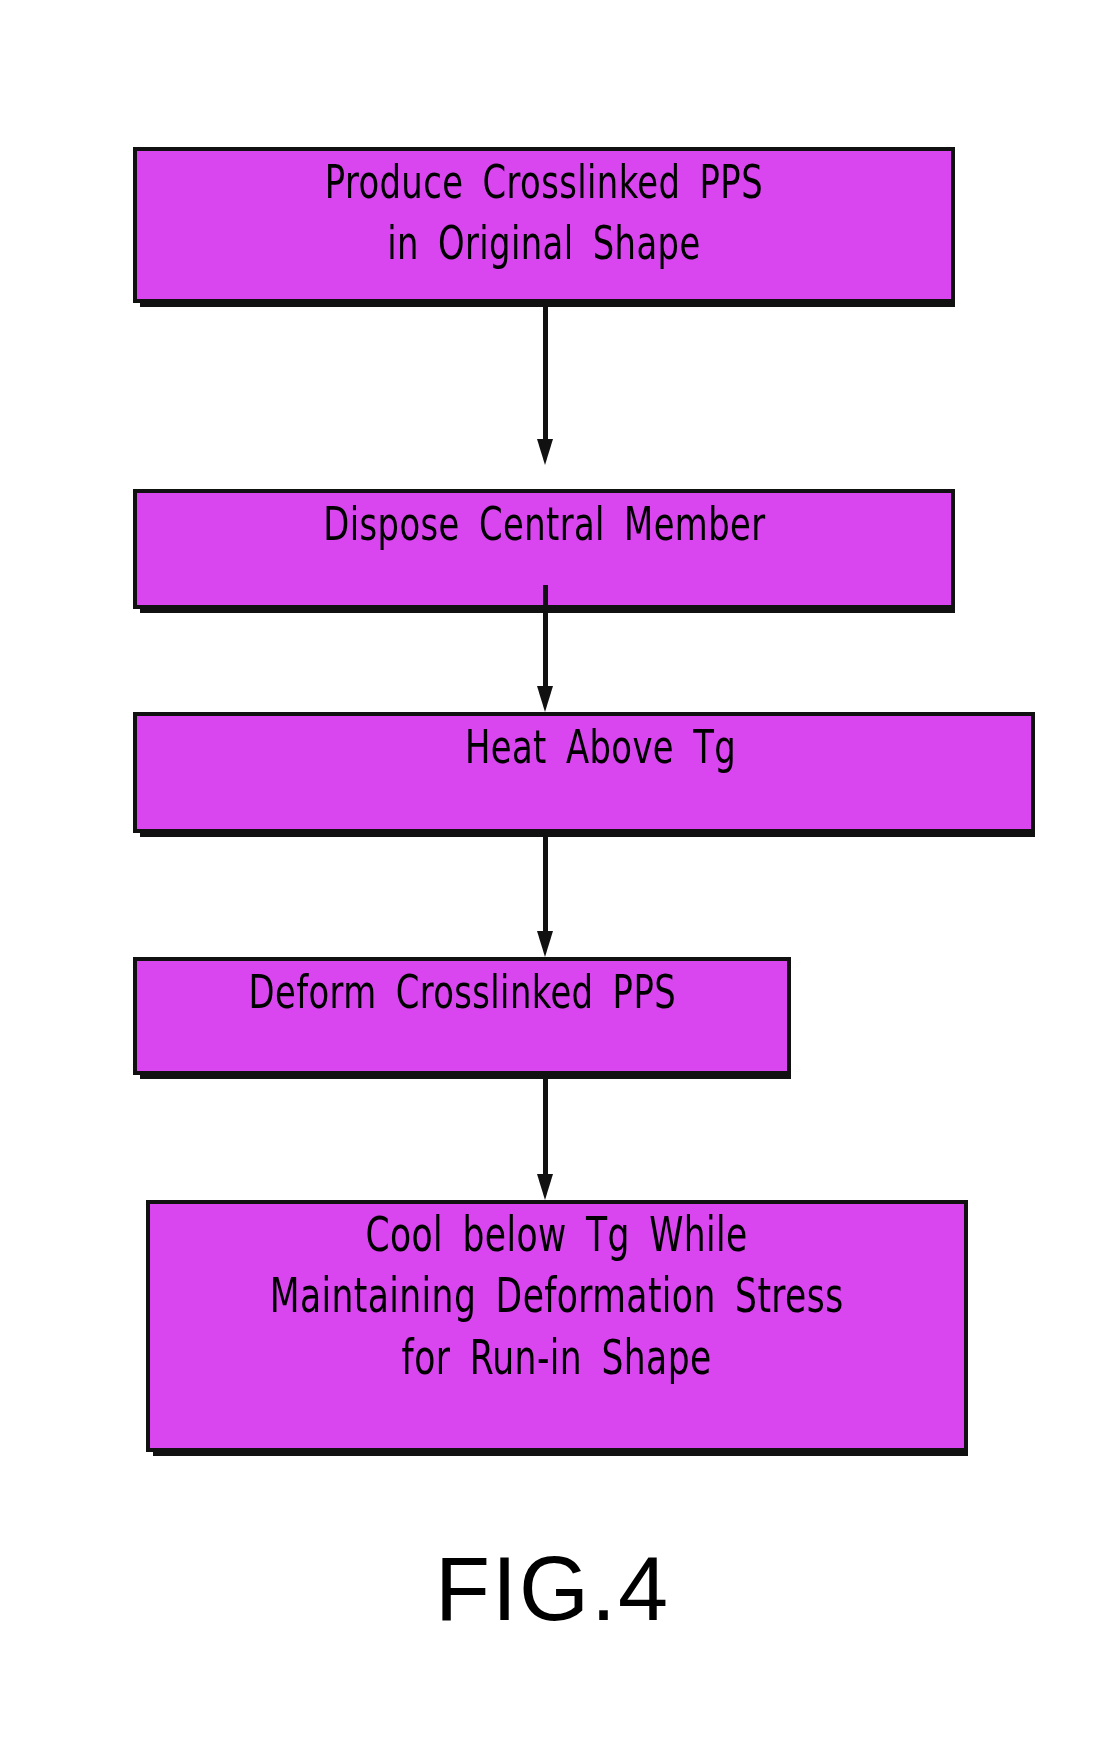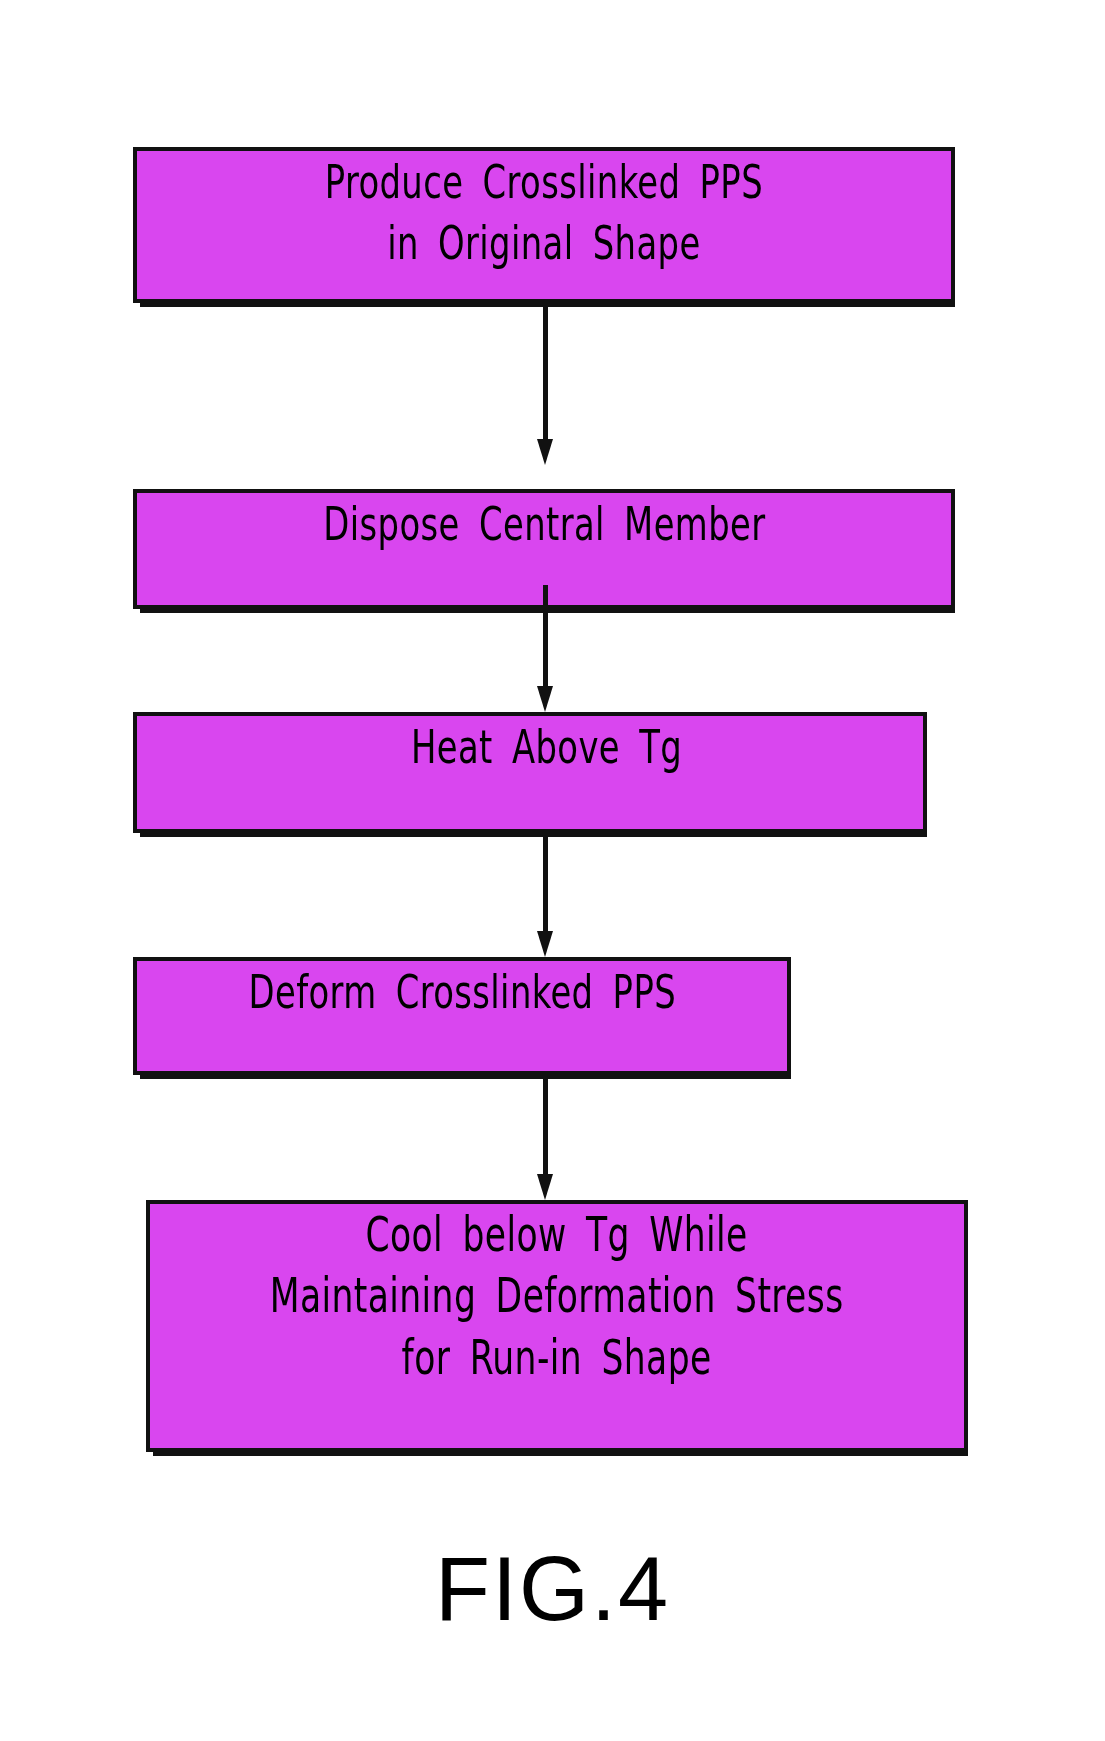--- a/index.html
+++ b/index.html
@@ -53,21 +53,21 @@
     line-height: 1.30;
     letter-spacing: 0.5px;
     transform: scaleX(0.80);
     transform-origin: center center;
     white-space: pre-line;
     word-spacing: 10px;
   }
 
   #box-produce   { left: 133px; top: 147px;  width: 822px; height: 156px; }
   #box-dispose   { left: 133px; top: 465px;  width: 822px; height: 120px; margin-top: 24px; }
-  #box-heat      { left: 133px; top: 712px;  width: 794px; height: 121px; padding-left: 32px; }
+  #box-heat      { left: 133px; top: 712px;  width: 902px; height: 121px; padding-left: 32px; }
   #box-deform    { left: 133px; top: 957px;  width: 658px; height: 118px; }
   #box-cool      { left: 146px; top: 1200px; width: 822px; height: 252px; }
 
   #box-cool .flow-box-label { font-size: 48px; line-height: 1.28; }
 
   
   .connector {
     position: absolute;
     left: 537px;
     width: 16px;

